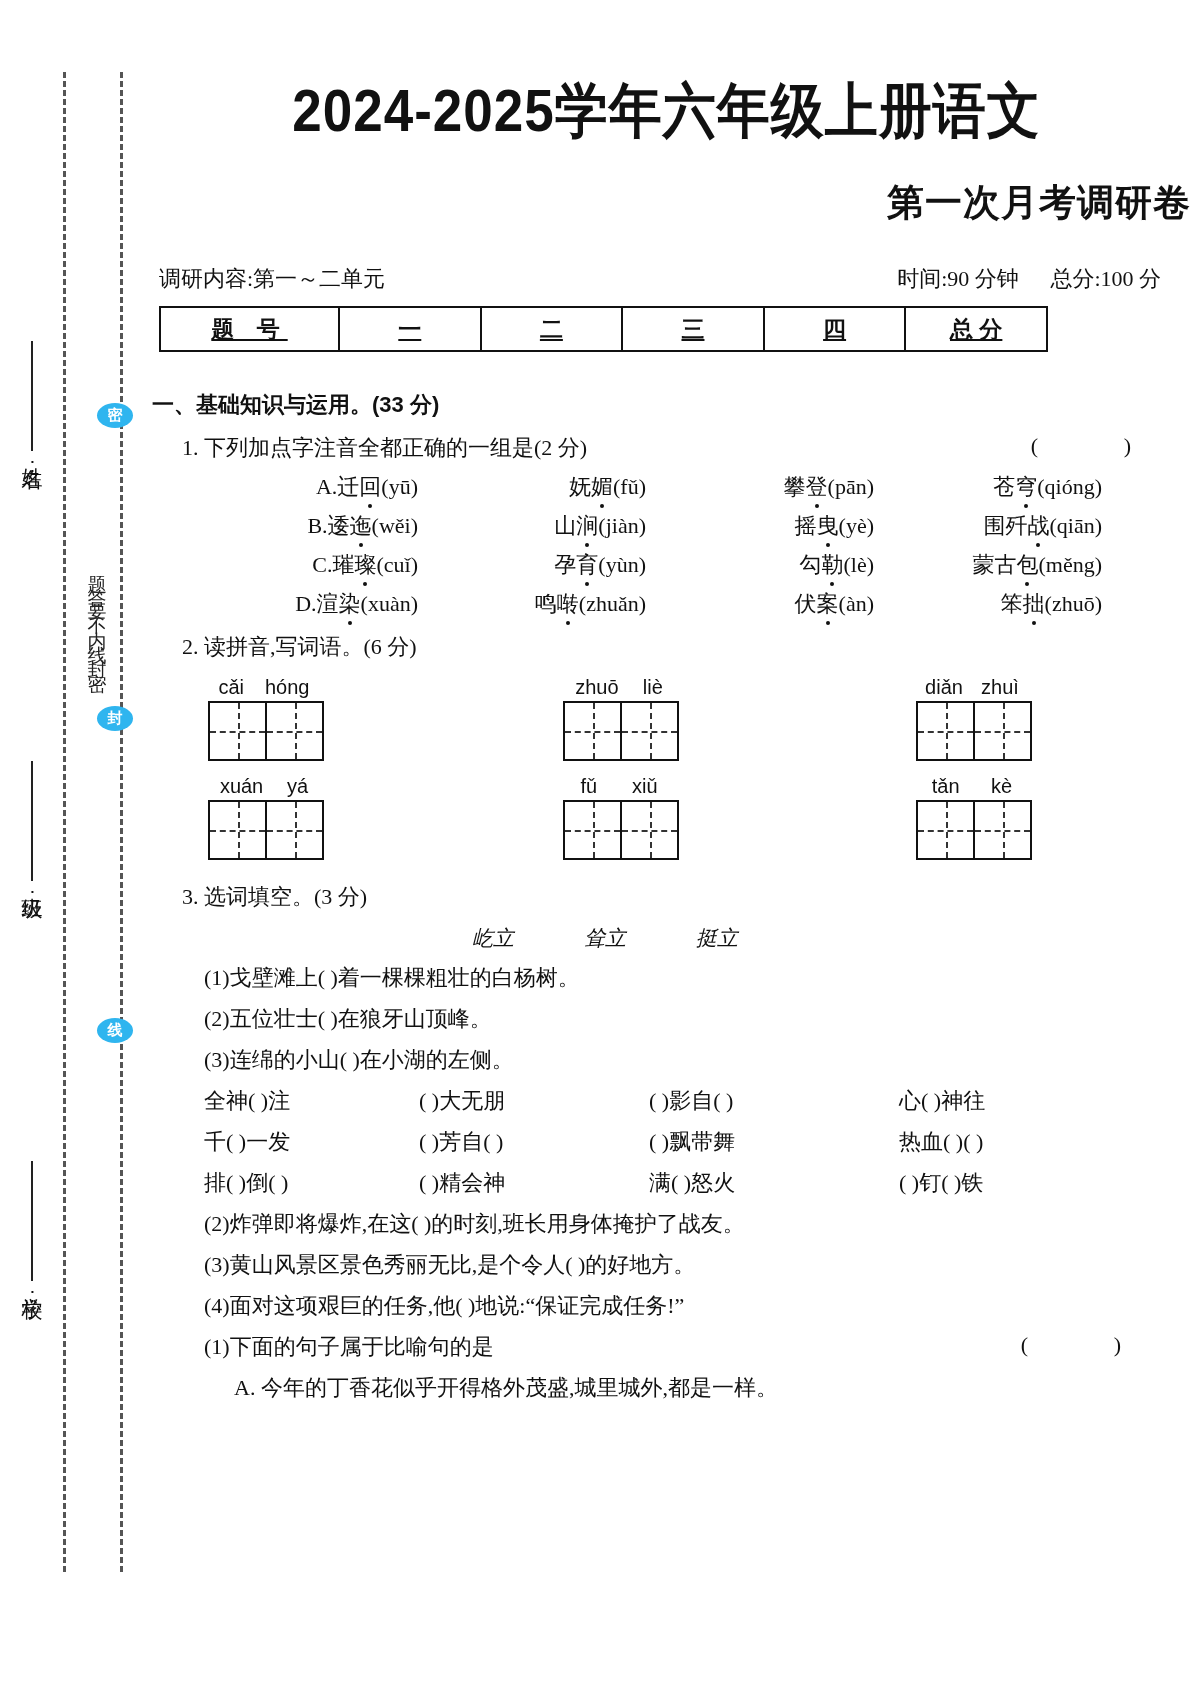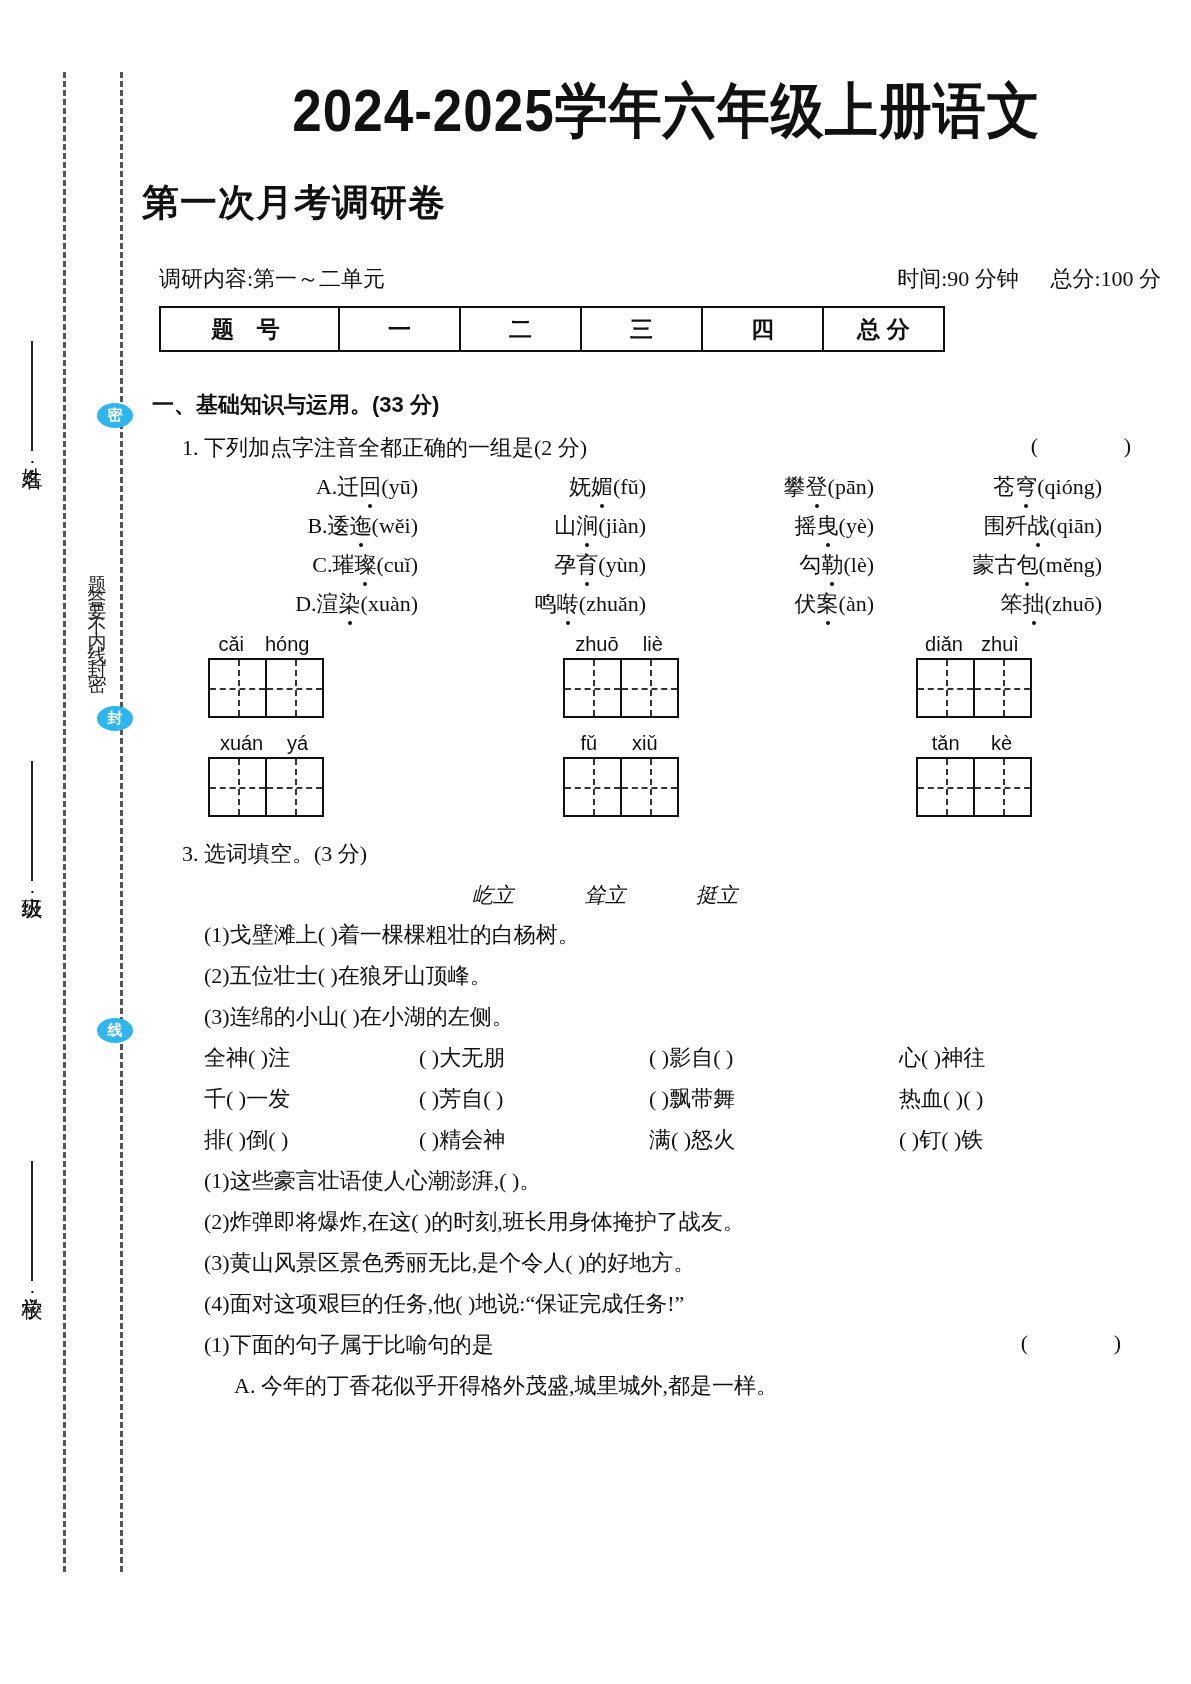--- a/index.html
+++ b/index.html
@@ -56,41 +56,42 @@
     text-align:center;
     font-family:"Liberation Sans","DejaVu Sans",sans-serif;
     font-weight:bold;
     font-size:53px;
     letter-spacing:1px;
     margin-top:72px;
     transform:scaleY(1.12);
     transform-origin:center top;
   }
   .title2{
-    text-align:left;
+    text-align:right;
     font-family:"Liberation Sans","DejaVu Sans",sans-serif;
     font-weight:bold;
     font-size:37px;
     letter-spacing:1px;
     margin-top:34px;
   }
 
   .meta-row{
     display:flex;justify-content:space-between;align-items:baseline;
     margin:36px 30px 0 17px;
     font-size:22px;
     font-family:"Liberation Serif","DejaVu Serif",serif;
   }
   .meta-right span{margin-left:26px;}
 
   table.score{
     border-collapse:collapse;
     margin:12px 0 0 17px;
-    width:786px;
+    width:889px;
     table-layout:fixed;
+    text-decoration:underline;
   }
   table.score td{
     border:2px solid #111;
     height:40px;
     text-align:center;
     font-size:23px;
     font-family:"Liberation Sans","DejaVu Sans",sans-serif;
     font-weight:bold;
   }
   table.score td.head{width:175px;letter-spacing:8px;}
@@ -249,20 +250,24 @@
       <div class="oc"><span>蒙古</span><span class="dotted">包</span><span>(měng)</span></div>
     </div>
 
     <div class="opt-row">
       <div class="oc"><span class="letter">D.</span><span>渲</span><span class="dotted">染</span><span>(xuàn)</span></div>
       <div class="oc"><span>鸣</span><span class="dotted">啭</span><span>(zhuǎn)</span></div>
       <div class="oc"><span>伏</span><span class="dotted">案</span><span>(àn)</span></div>
       <div class="oc"><span>笨</span><span class="dotted">拙</span><span>(zhuō)</span></div>
     </div>
 
+    <div class="q">
+      <span>2.</span>
+      <span>读拼音,写词语。(6 分)</span>
+    </div>
 
     <div class="grid-row">
       <div class="grid-cell c1">
         <div class="py">
             <span>cǎi</span>
             <span>hóng</span>
           </div>
         <div class="tzg">
             <div class="cell"></div>
             <div class="cell"></div>
@@ -351,21 +356,20 @@
       <span class="it" style="width:250px;">(      )飘带舞</span>
       <span class="it">热血(      )(      )</span>
     </div>
     <div class="idiom-row">
       <span class="it" style="width:215px;">排(      )倒(      )</span>
       <span class="it" style="width:230px;">(      )精会神</span>
       <span class="it" style="width:250px;">满(      )怒火</span>
       <span class="it">(      )钉(      )铁</span>
     </div>
 
-    <div class="sub">(1)这些豪言壮语使人心潮澎湃,(            )。</div>
     <div class="sub">(2)炸弹即将爆炸,在这(            )的时刻,班长用身体掩护了战友。</div>
     <div class="sub">(3)黄山风景区景色秀丽无比,是个令人(            )的好地方。</div>
     <div class="sub">(4)面对这项艰巨的任务,他(            )地说:“保证完成任务!”</div>
 
 
     <div class="sub" style="display:flex;justify-content:space-between;padding-right:30px;">
       <span>(1)下面的句子属于比喻句的是</span>
       <span style="letter-spacing:40px;">(            )</span>
     </div>
     <div class="sub" style="margin-left:92px;">A. 今年的丁香花似乎开得格外茂盛,城里城外,都是一样。</div>

